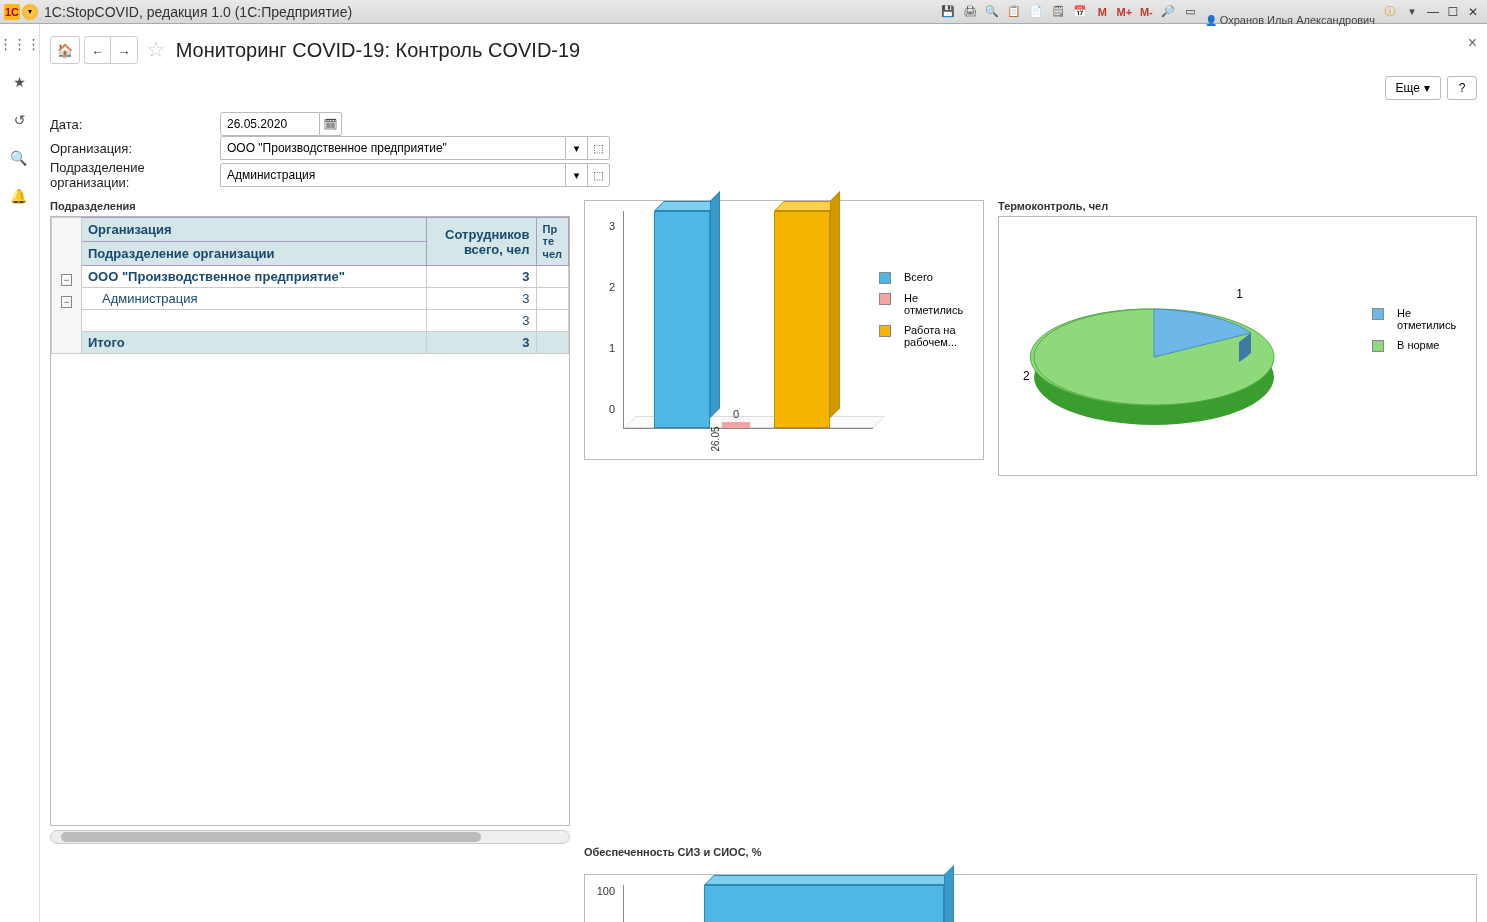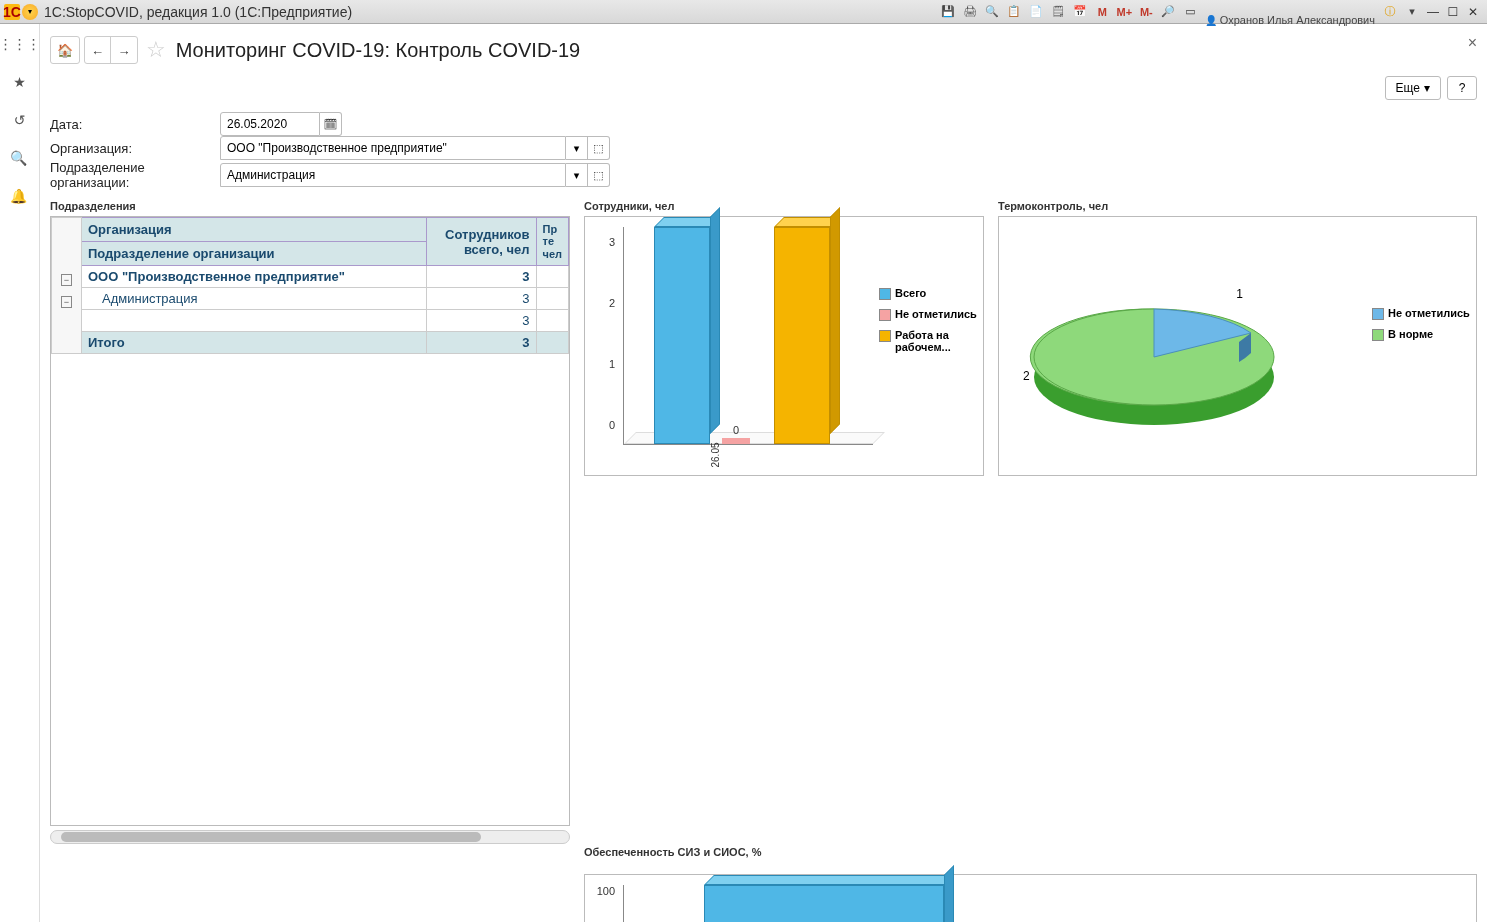--- a/index.html
+++ b/index.html
@@ -1,20 +1,20 @@
 <!DOCTYPE html>
 <html><head>
 <meta charset="utf-8">
 <style>
 * { box-sizing: border-box; margin: 0; padding: 0; font-family: Arial, sans-serif; }
 body { background: #f0f0f0; width: 1487px; height: 922px; overflow: hidden; font-size: 12px; }
 
 
 .titlebar { height: 24px; background: linear-gradient(#e8e8e8,#d8d8d8); border-bottom: 1px solid #aaa; display: flex; align-items: center; padding: 0 4px; }
-.titlebar .logo { width: 16px; height: 16px; background: #fdb913; border-radius: 2px; margin-right: 2px; display:flex;align-items:center;justify-content:center;font-size:14px;font-weight:bold;color:#a00;}
+.titlebar .logo { width: 16px; height: 16px; background: #fdb913; border-radius: 2px; margin-right: 2px; display:flex;align-items:center;justify-content:center;font-size:11px;font-weight:bold;color:#a00;}
 .titlebar .dropdown-btn { width: 16px; height: 16px; background: radial-gradient(circle,#ffd54f,#f9a825); border-radius: 50%; margin-right: 6px; display:flex;align-items:center;justify-content:center;font-size:8px;}
 .titlebar .title-text { font-size: 14px; color: #333; flex: 0 0 auto;}
 .titlebar .spacer { flex: 1; }
 .titlebar .tbtn { width: 20px; height: 18px; margin: 0 1px; display:flex; align-items:center; justify-content:center; font-size:11px; color:#444; cursor:pointer;}
 .titlebar .tbtn.red{color:#c0392b;font-weight:bold;}
 .titlebar .user { font-size: 11px; color:#444; padding:0 4px; display:flex; align-items:center;margin-top:17px;}
 .titlebar .user::before{content:"👤"; font-size:10px; margin-right:2px;}
 .titlebar .winbtn{width:20px;text-align:center;font-size:12px;color:#333;cursor:pointer;}
 
 
@@ -71,21 +71,21 @@
 .chartpanel{border:1px solid #bbb;height:260px;margin-top:2px;position:relative;background:#fff;}
 .chartpanel.wide{grid-column: 2 / span 2;height:280px;margin-top:14px;}
 
 .chartarea{position:absolute;left:38px;top:10px;right:110px;bottom:30px;}
 .chartarea.full{right:180px;}
 .yaxis{position:absolute;left:0;top:10px;bottom:30px;width:34px;}
 .ytick{position:absolute;right:4px;font-size:11px;color:#333;transform:translateY(-50%);}
 .xaxis-label{position:absolute;font-size:10px;color:#333;}
 
 .legend{position:absolute;top:70px;right:6px;width:98px;font-size:11px;}
-.legend-item{display:flex;align-items:flex-start;gap:4px;margin-bottom:8px;font-weight:bold;}
+.legend-item{display:flex;align-items:flex-start;gap:13px;margin-bottom:8px;}
 .swatch{width:12px;height:12px;border:1px solid #888;flex-shrink:0;margin-top:1px;}
 
 .bar3d{position:absolute;bottom:0;}
 .bar3d .front{position:absolute;bottom:0;left:0;}
 .bar3d .top{position:absolute;left:0;height:10px;transform:skewX(-45deg);transform-origin:bottom left;}
 .bar3d .side{position:absolute;top:-10px;right:-10px;width:10px;transform:skewY(-45deg);transform-origin:top left;}
 
 .bar-label{position:absolute;font-size:11px;color:#333;transform:translateX(-50%);}
 
 
@@ -215,21 +215,20 @@
             </tr>
           </tbody>
             </table>
         </div>
         <div class="hscroll">
             <div class="thumb"></div>
           </div>
       </div>
 
       <div>
-        <div class="section-label">Сотрудники, чел</div>
         <div class="chartpanel">
           <div class="yaxis">
             <div class="ytick" style="top:7%;">3</div>
             <div class="ytick" style="top:35%;">2</div>
             <div class="ytick" style="top:63%;">1</div>
             <div class="ytick" style="top:91%;">0</div>
           </div>
           <div class="chartarea" style="border-left:1px solid #888;border-bottom:1px solid #888;">
 
             <div style="position:absolute;left:0;bottom:0;right:0;height:12px;background:#fafafa;border:1px solid #ddd;transform:skewX(-45deg);transform-origin:bottom left;"></div>

